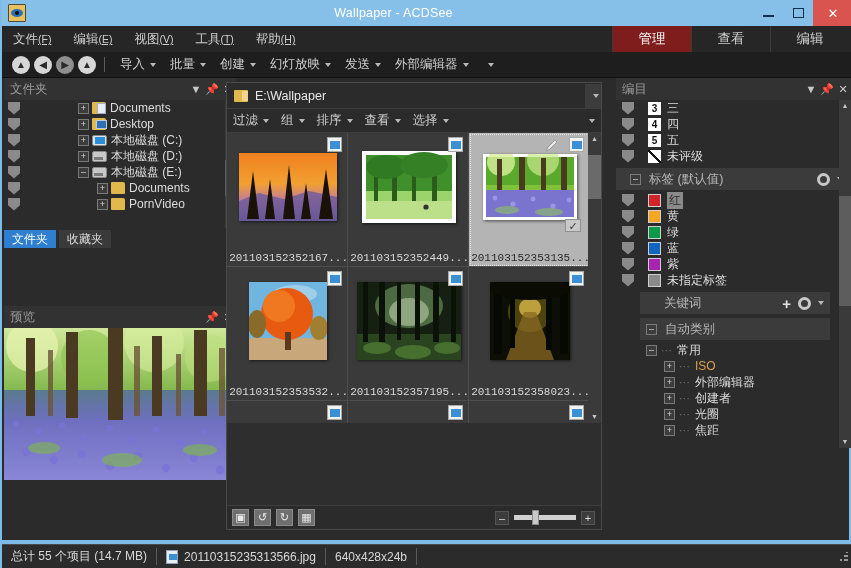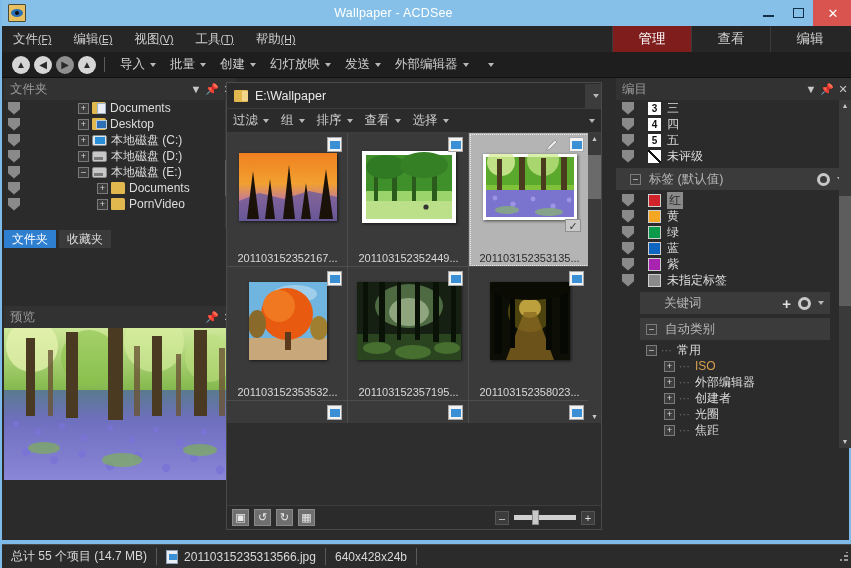--- a/index.html
+++ b/index.html
@@ -124,22 +124,22 @@
   .cell { width:121px; height:134px; border-right:1px solid #4d4d4d;
           border-bottom:1px solid #4d4d4d; position:relative; background:#3a3a3a; }
   .cell.sel { background:#b4b4b4; outline:1px dotted #e8e8e8; outline-offset:-2px; }
   .thumbwrap { position:absolute; left:0; top:6px; width:121px; height:96px;
                display:flex; align-items:center; justify-content:center; }
   .thumb { box-shadow:1px 1px 3px rgba(0,0,0,.6); }
   .badge { position:absolute; right:5px; top:4px; width:15px; height:15px; background:#f2f2f2;
            border:1px solid #a8a8a8; }
   .badge:after{ content:''; position:absolute; left:2px; top:3px; width:10px; height:8px;
                 background:#3b8fd4; }
-  .cap { position:absolute; left:0; bottom:2px; width:121px; text-align:center;
-         font-size:11px; color:#d8d8d8; white-space:nowrap; overflow:hidden; }
+  .cap { position:absolute; left:0; bottom:2px; width:121px; text-align:right;
+         font-size:11px; color:#d8d8d8; white-space:nowrap; overflow:hidden;font-family:Liberation Mono, monospace; }
   .cell.sel .cap { color:#2a2a2a; }
   .pencil { position:absolute; left:75px; top:6px; width:14px; height:14px; }
   .checkmk { position:absolute; right:8px; bottom:34px; width:16px; height:13px;
              background:#c9c9c9; border:1px solid #909090; color:#3a3a3a; font-size:11px;
              text-align:center; line-height:12px; }
   .gscroll { position:absolute; right:0; top:50px; width:13px; height:290px; background:#3a3a3a; }
   .gsb-thumb{ position:absolute; left:0; top:22px; width:13px; height:44px; background:#6a6a6a;}
   .gsb-a { height:12px; color:#c8c8c8; font-size:7px; text-align:center; line-height:12px; background:#3a3a3a;}
   .botbar { position:absolute; left:0; bottom:0; width:374px; height:24px; background:#2b2b2b;
             display:flex; align-items:center; border-top:1px solid #3d3d3d;}

